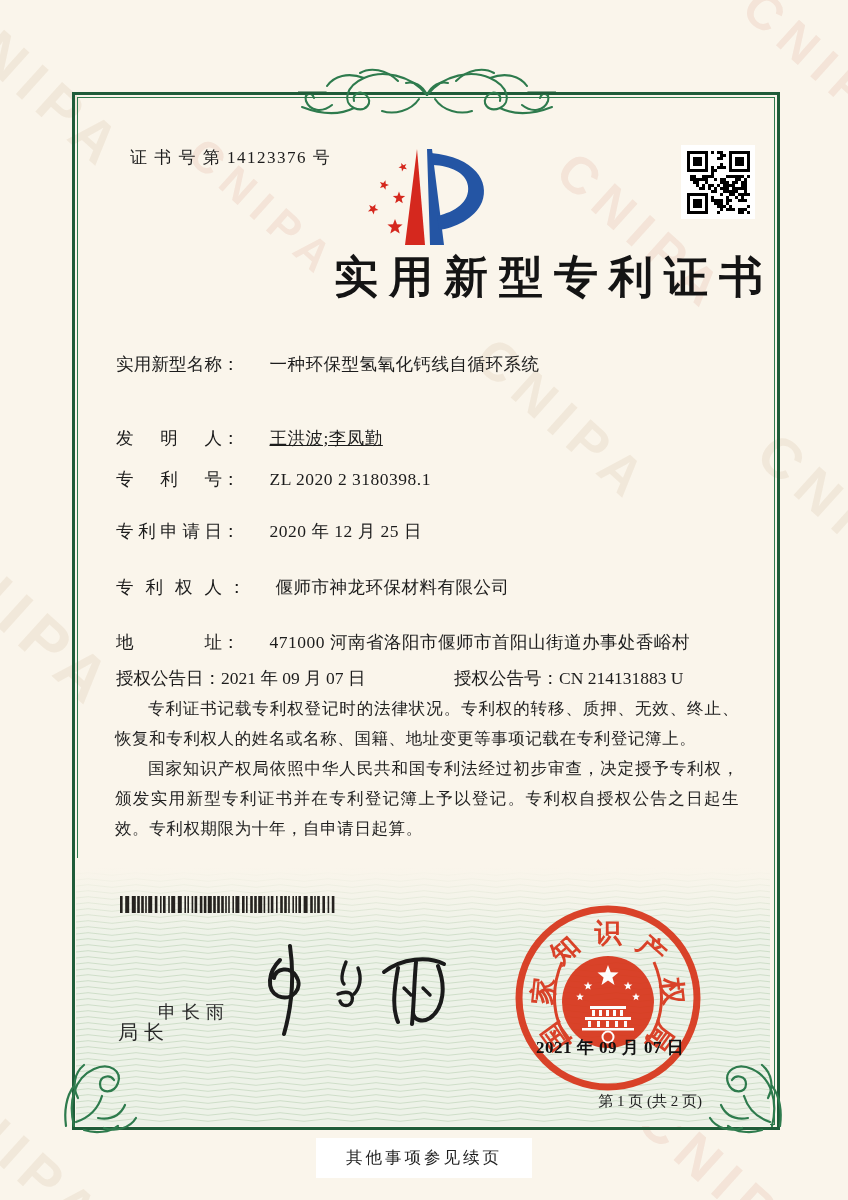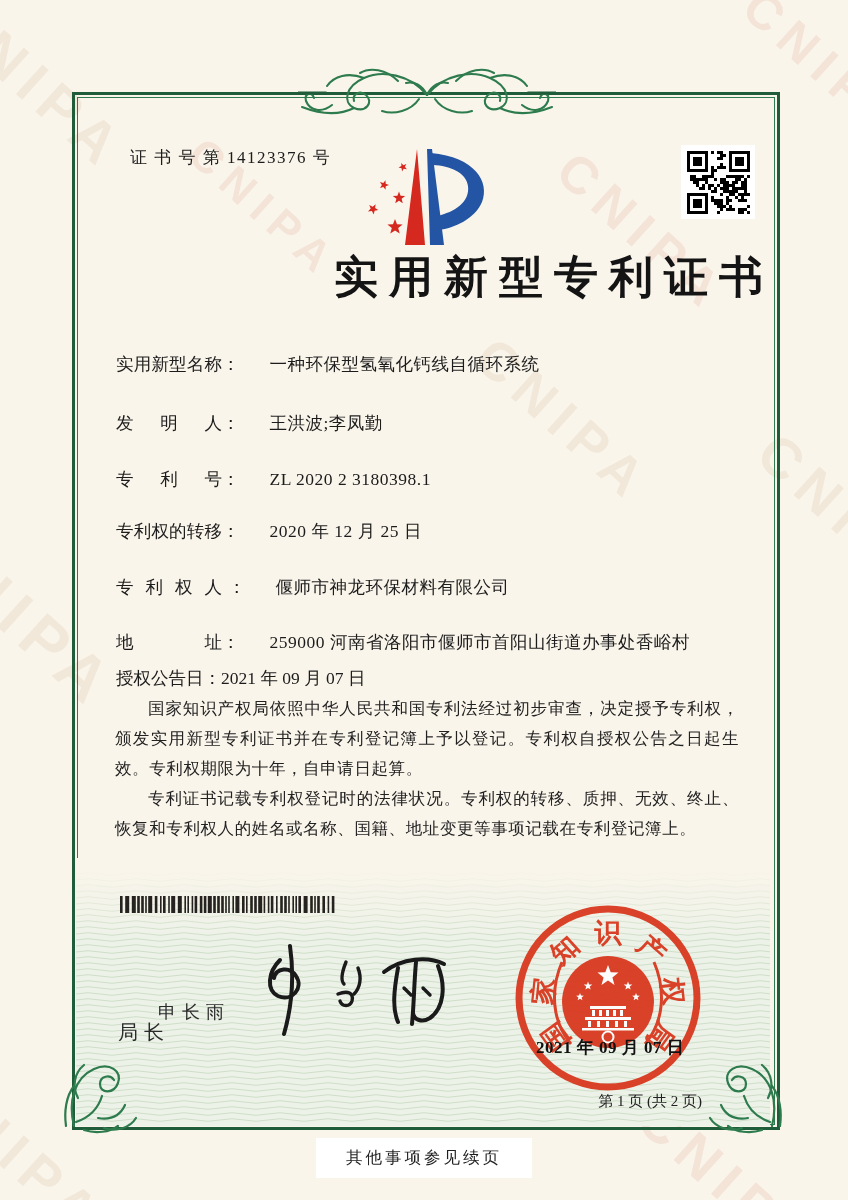--- a/index.html
+++ b/index.html
@@ -322,45 +322,48 @@
       <rect x="3" y="45" width="15" height="15" fill="#fff"></rect>
       <rect x="6" y="48" width="9" height="9" fill="#000"></rect>
     </svg>
 </div>
 
 <div id="title">实用新型专利证书</div>
 
 <div class="frow" style="top:352px;">
   <span class="flabel">实用新型名称</span><span class="fcolon">：</span><span class="fvalue">一种环保型氢氧化钙线自循环系统</span>
 </div>
-<div class="frow" style="top:411px;">
+<div class="frow" style="top:426px;text-decoration:underline;">
   <span class="flabel">发明人</span><span class="fcolon">：</span><span class="fvalue">王洪波;李凤勤</span>
 </div>
 <div class="frow" style="top:467px;font-family:Liberation Serif, serif;">
   <span class="flabel">专利号</span><span class="fcolon">：</span><span class="fvalue">ZL 2020 2 3180398.1</span>
 </div>
 <div class="frow" style="top:519px;">
-  <span class="flabel">专利权的转移</span><span class="fcolon">：</span><span class="fvalue">2020 年 12 月 25 日</span>
+  <span class="flabel">专利申请日</span><span class="fcolon">：</span><span class="fvalue">2020 年 12 月 25 日</span>
 </div>
 <div class="frow" style="top:575px;">
   <span class="flabel">专利权人</span><span class="fcolon"></span><span class="fcolon">：</span><span class="fvalue">偃师市神龙环保材料有限公司</span>
 </div>
 <div class="frow" style="top:630px;">
-  <span class="flabel">地址</span><span class="fcolon">：</span><span class="fvalue">259000 河南省洛阳市偃师市首阳山街道办事处香峪村</span>
+  <span class="flabel">地址</span><span class="fcolon">：</span><span class="fvalue">471000 河南省洛阳市偃师市首阳山街道办事处香峪村</span>
 </div>
 
 <div id="grantrow">
   <span class="g1">
     <span>授权公告日</span><span>：</span><span>2021 年 09 月 07 日</span>
   </span>
+  <span class="g2">
+    <span>授权公告号</span><span>：</span><span>CN 214131883 U</span>
+  </span>
 </div>
 
 <div id="bodytext">
+  <p>专利证书记载专利权登记时的法律状况。专利权的转移、质押、无效、终止、恢复和专利权人的姓名或名称、国籍、地址变更等事项记载在专利登记簿上。</p>
   <p>国家知识产权局依照中华人民共和国专利法经过初步审查，决定授予专利权，颁发实用新型专利证书并在专利登记簿上予以登记。专利权自授权公告之日起生效。专利权期限为十年，自申请日起算。</p>
-  <p>专利证书记载专利权登记时的法律状况。专利权的转移、质押、无效、终止、恢复和专利权人的姓名或名称、国籍、地址变更等事项记载在专利登记簿上。</p>
 </div>
 
 <div id="barcode">
   <svg id="barcode-svg" width="216" height="17" xmlns="http://www.w3.org/2000/svg">
       <rect x="0.0" y="0" width="2.6" height="17" fill="#25221f"></rect>
       <rect x="5.2" y="0" width="4" height="17" fill="#25221f"></rect>
       <rect x="11.8" y="0" width="4" height="17" fill="#25221f"></rect>
       <rect x="17.2" y="0" width="2.6" height="17" fill="#25221f"></rect>
       <rect x="21.2" y="0" width="2.6" height="17" fill="#25221f"></rect>
       <rect x="25.2" y="0" width="1.6" height="17" fill="#25221f"></rect>

